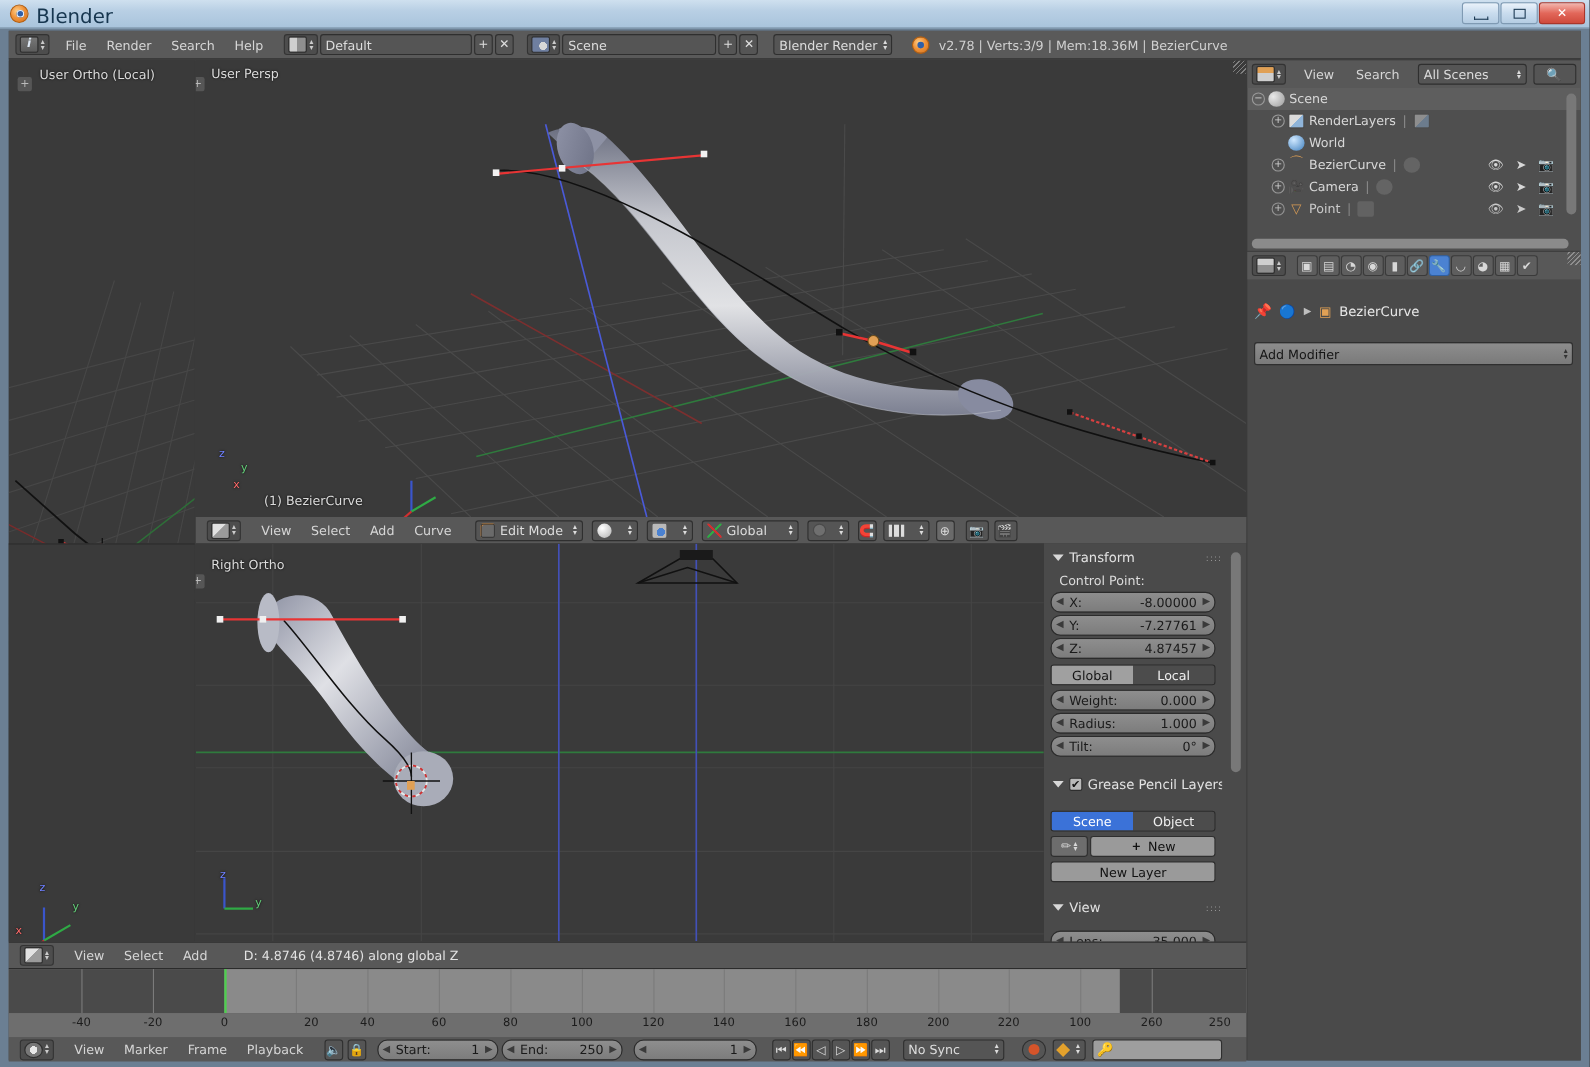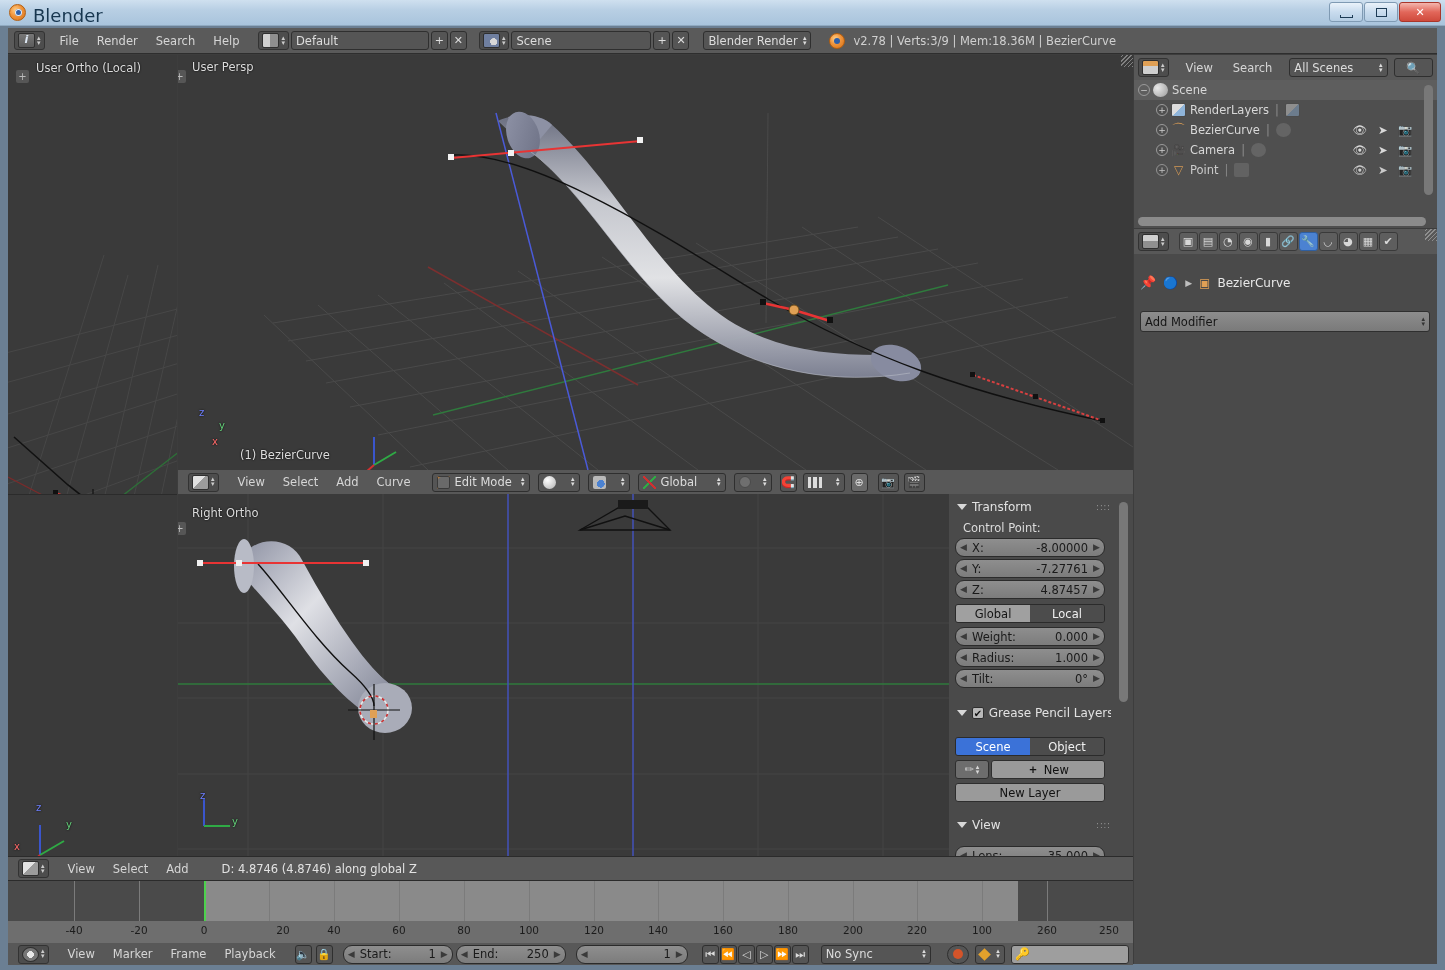--- a/index.html
+++ b/index.html
@@ -738,21 +738,21 @@
 
         <div style="display:flex;margin-left:12px;gap:1px">
           <div class="sq-btn" style="border-radius:3px">⏮</div>
           <div class="sq-btn" style="border-radius:3px">⏪</div>
           <div class="sq-btn" style="border-radius:3px">◁</div>
           <div class="sq-btn" style="border-radius:3px">▷</div>
           <div class="sq-btn" style="border-radius:3px">⏩</div>
           <div class="sq-btn" style="border-radius:3px">⏭</div>
         </div>
 
-        <div class="combo" style="width:110px;margin-left:10px">
+        <div class="combo" style="width:92px;margin-left:10px">
           <span class="lbl">No Sync</span>
           <span class="arrows" style="display:flex;flex-direction:column;line-height:5px;font-size:7px">
               <span>▴</span>
               <span>▾</span>
             </span>
         </div>
 
         <div class="sq-btn" style="margin-left:14px;border-radius:10px;width:22px">
           <span style="width:10px;height:10px;border-radius:50%;background:#d4542a;display:inline-block"></span>
         </div>
@@ -795,20 +795,24 @@
           <span class="expander">−</span>
           <span class="ico ico-scene"></span>
           <span>Scene</span>
         </div>
         <div class="otl-row" style="padding-left:22px">
           <span class="expander">+</span>
           <span class="ico ico-rl"></span>
           <span>RenderLayers</span>
           <span style="margin:0 6px;color:#8c8c8c">|</span>
           <span class="ico ico-rl otl-ghost"></span>
+        </div>
+        <div class="otl-row" style="padding-left:37px">
+          <span class="ico ico-world"></span>
+          <span>World</span>
         </div>
         <div class="otl-row" style="padding-left:22px">
           <span class="expander">+</span>
           <span class="ico ico-curve">⌒</span>
           <span>BezierCurve</span>
           <span style="margin:0 6px;color:#8c8c8c">|</span>
           <span class="ico otl-ghost" style="border-radius:50%;background:#7e7e7e"></span>
           <span class="otl-right">
             <span>👁</span>
             <span>➤</span>

